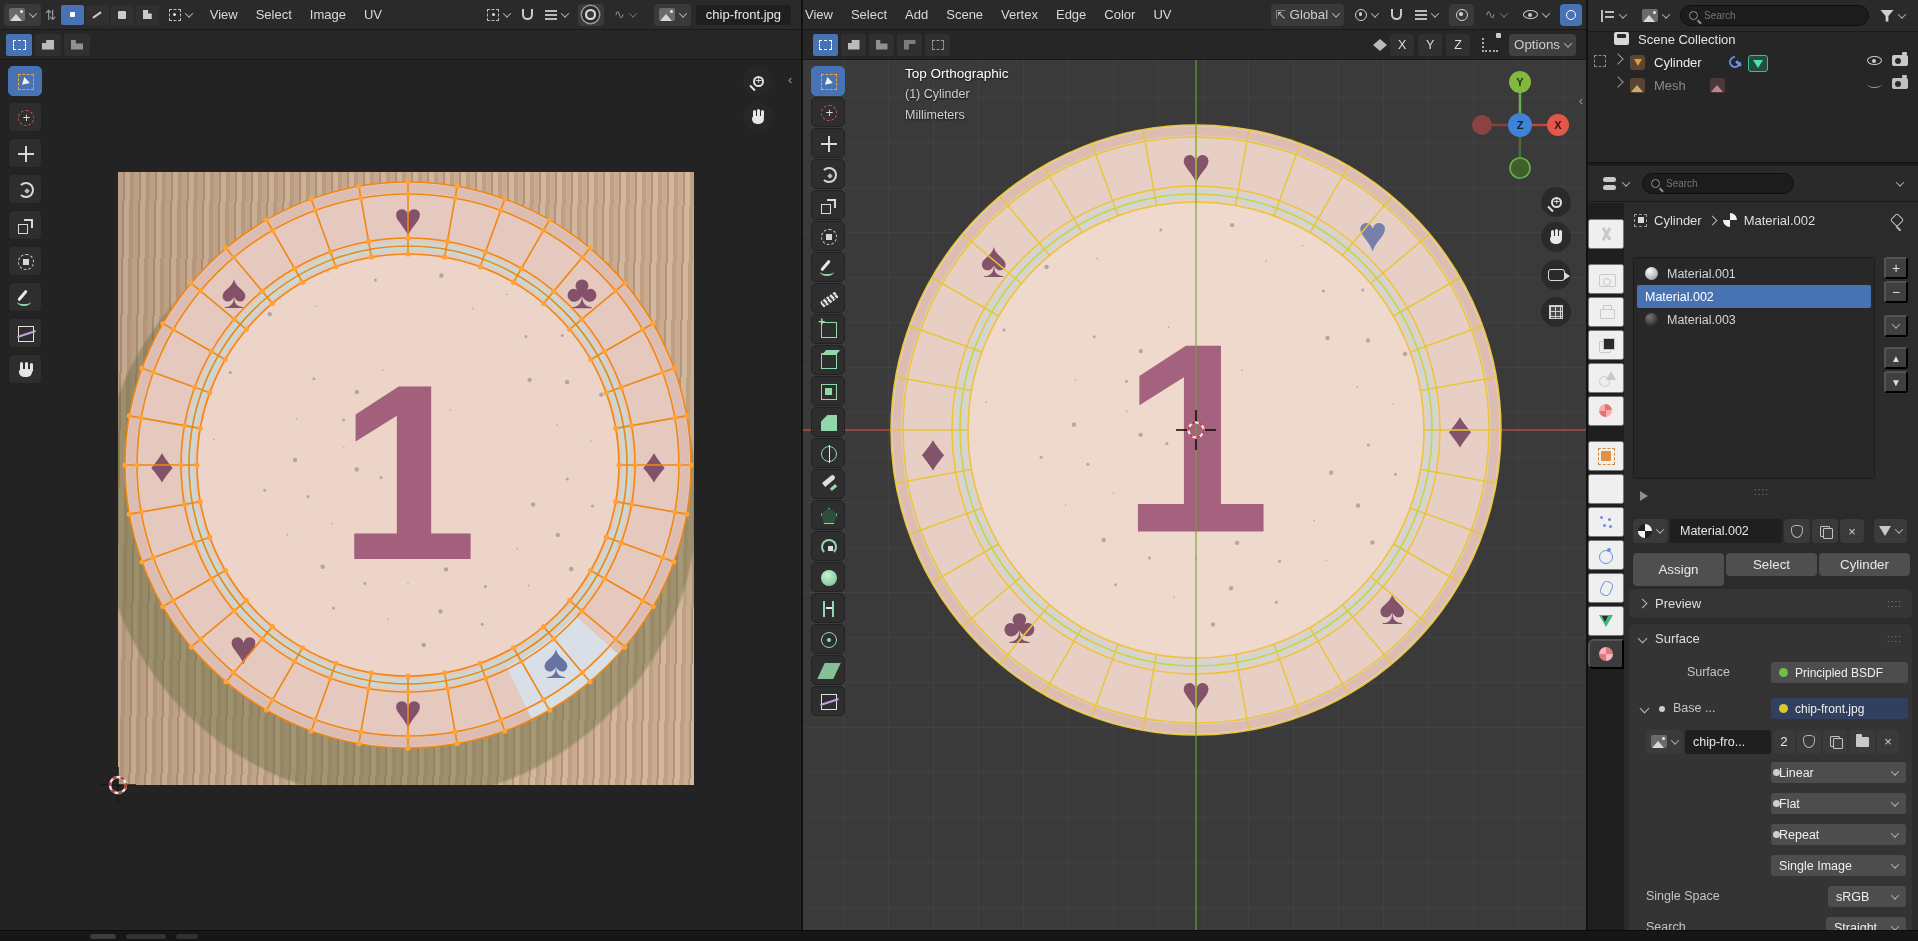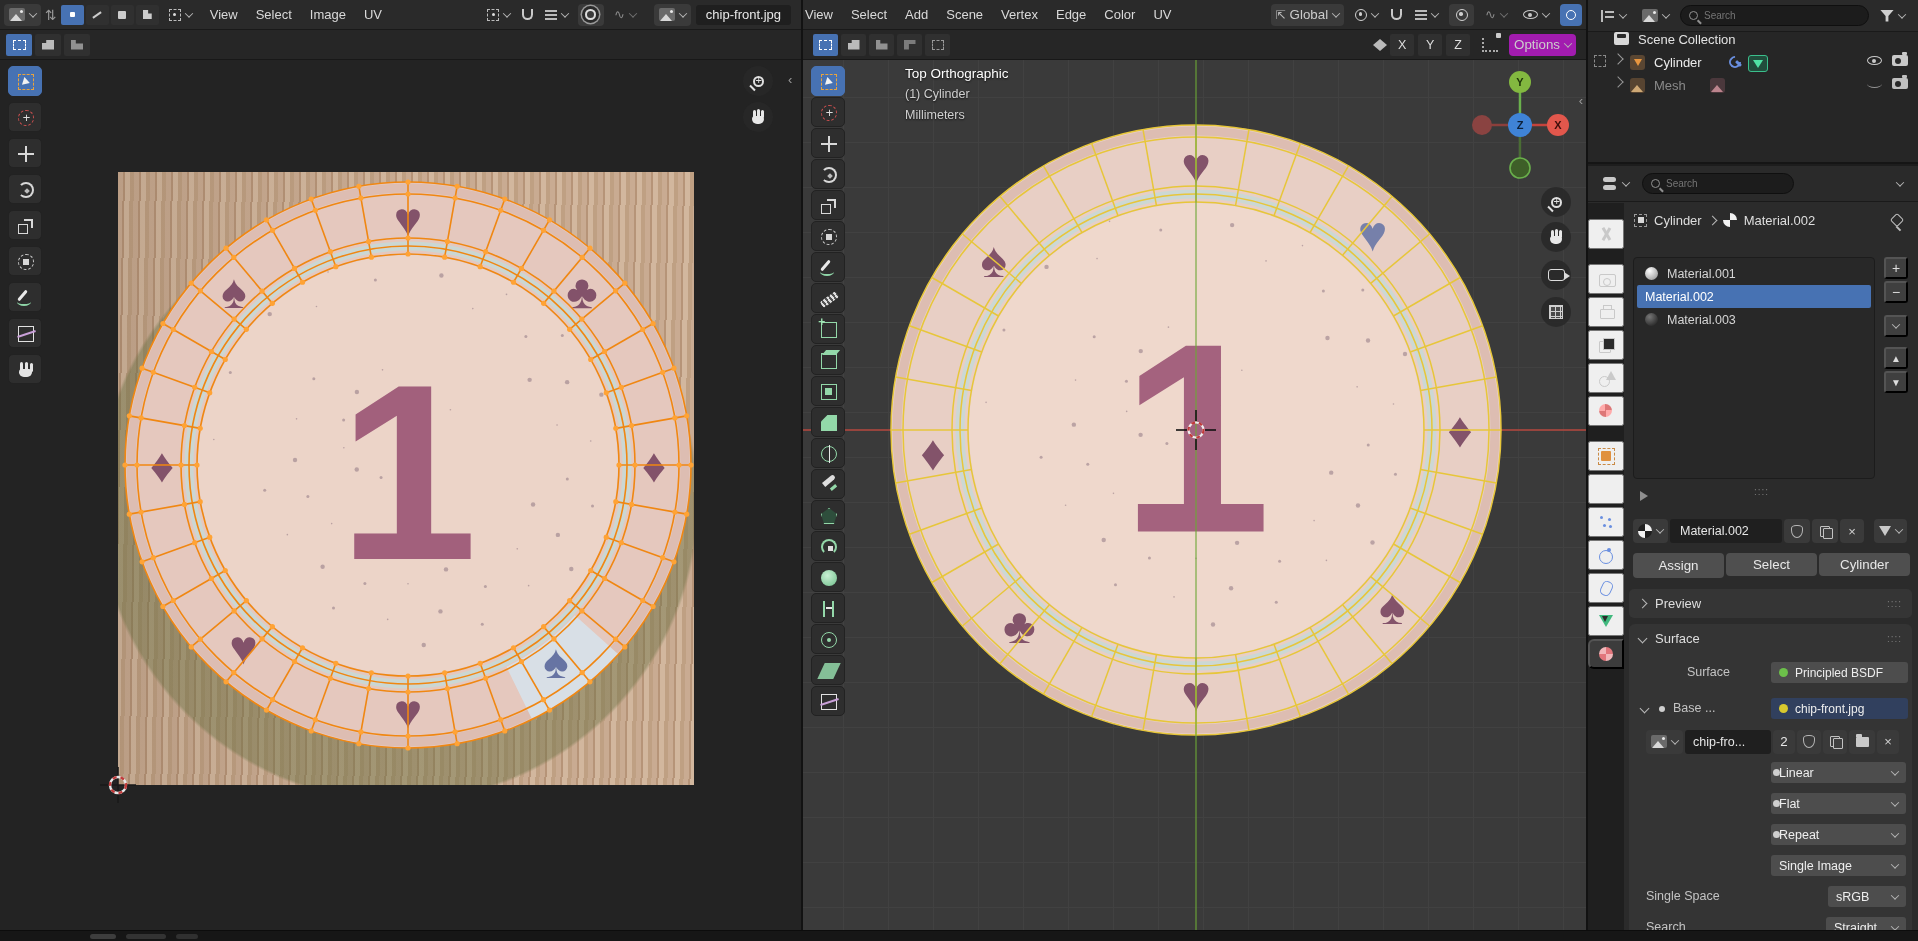--- a/index.html
+++ b/index.html
@@ -634,21 +634,21 @@
         <span style="display:flex;">
             <i style="border-top:6px solid transparent;border-bottom:6px solid transparent;border-right:7px solid #b9b9b9;"></i>
             <i style="border-top:6px solid transparent;border-bottom:6px solid transparent;border-left:7px solid #b9b9b9;"></i>
           </span>
         <button class="sq" style="width:24px;height:22px;color:#ddd;font-size:12.5px;">X</button>
         <button class="sq" style="width:24px;height:22px;color:#ddd;font-size:12.5px;">Y</button>
         <button class="sq" style="width:24px;height:22px;color:#ddd;font-size:12.5px;">Z</button>
         <span style="width:16px;height:14px;border-left:2px dotted #aaa;border-bottom:2px dotted #aaa;margin:0 8px;position:relative;">
             <i style="position:absolute;right:-3px;top:-5px;width:5px;height:5px;background:#ccc;border-radius:1px;"></i>
           </span>
-        <button class="hbtn" style="background:#a21caf;">
+        <button class="hbtn" style="background:#404040;">
             <span>Options</span>
             <span class="chev"></span>
           </button>
       </div>
     </div>
     <div class="abs" style="left:0;top:60px;right:0;bottom:0;overflow:hidden;
       background:linear-gradient(#414141 1px,transparent 1px),linear-gradient(90deg,#414141 1px,transparent 1px),#3a3a3a;background-size:45px 45px;background-position:-5px -8px;">
 
       <div class="abs" style="left:0;top:369px;width:92px;height:1.6px;background:#a8463e;opacity:.85;"></div>
       <div class="abs" style="left:696px;top:369px;width:87px;height:1.6px;background:#a8463e;opacity:.85;"></div>
@@ -1041,21 +1041,21 @@
         <button class="hbtn" style="height:24px;width:24px;justify-content:center;">
             <span class="xic">×</span>
           </button>
         <button class="hbtn" style="height:24px;margin-left:8px;">
             <span style="border-left:6px solid transparent;border-right:6px solid transparent;border-top:10px solid #c9c9c9;"></span>
             <span class="chev"></span>
           </button>
       </div>
 
       <div class="abs" style="left:9px;top:350px;right:8px;display:flex;gap:2px;">
-        <button class="hbtn" style="flex:1;height:25px;justify-content:center;background:#4f4f4f;color:#e8e8e8;">Assign</button>
+        <button class="hbtn" style="flex:1;height:33px;justify-content:center;background:#4f4f4f;color:#e8e8e8;">Assign</button>
         <button class="hbtn" style="flex:1;height:23px;justify-content:center;background:#4f4f4f;color:#e8e8e8;">Select</button>
         <button class="hbtn" style="flex:1;height:23px;justify-content:center;background:#4f4f4f;color:#e8e8e8;">Cylinder</button>
       </div>
 
       <div class="abs" style="left:5px;top:386px;right:6px;height:29px;background:#353535;border-radius:5px;display:flex;align-items:center;padding:0 10px;gap:9px;">
         <span class="caret-r"></span>
           <span class="paneltitle">Preview</span>
         <span class="grip" style="margin-left:auto;">::::</span>
       </div>
 

